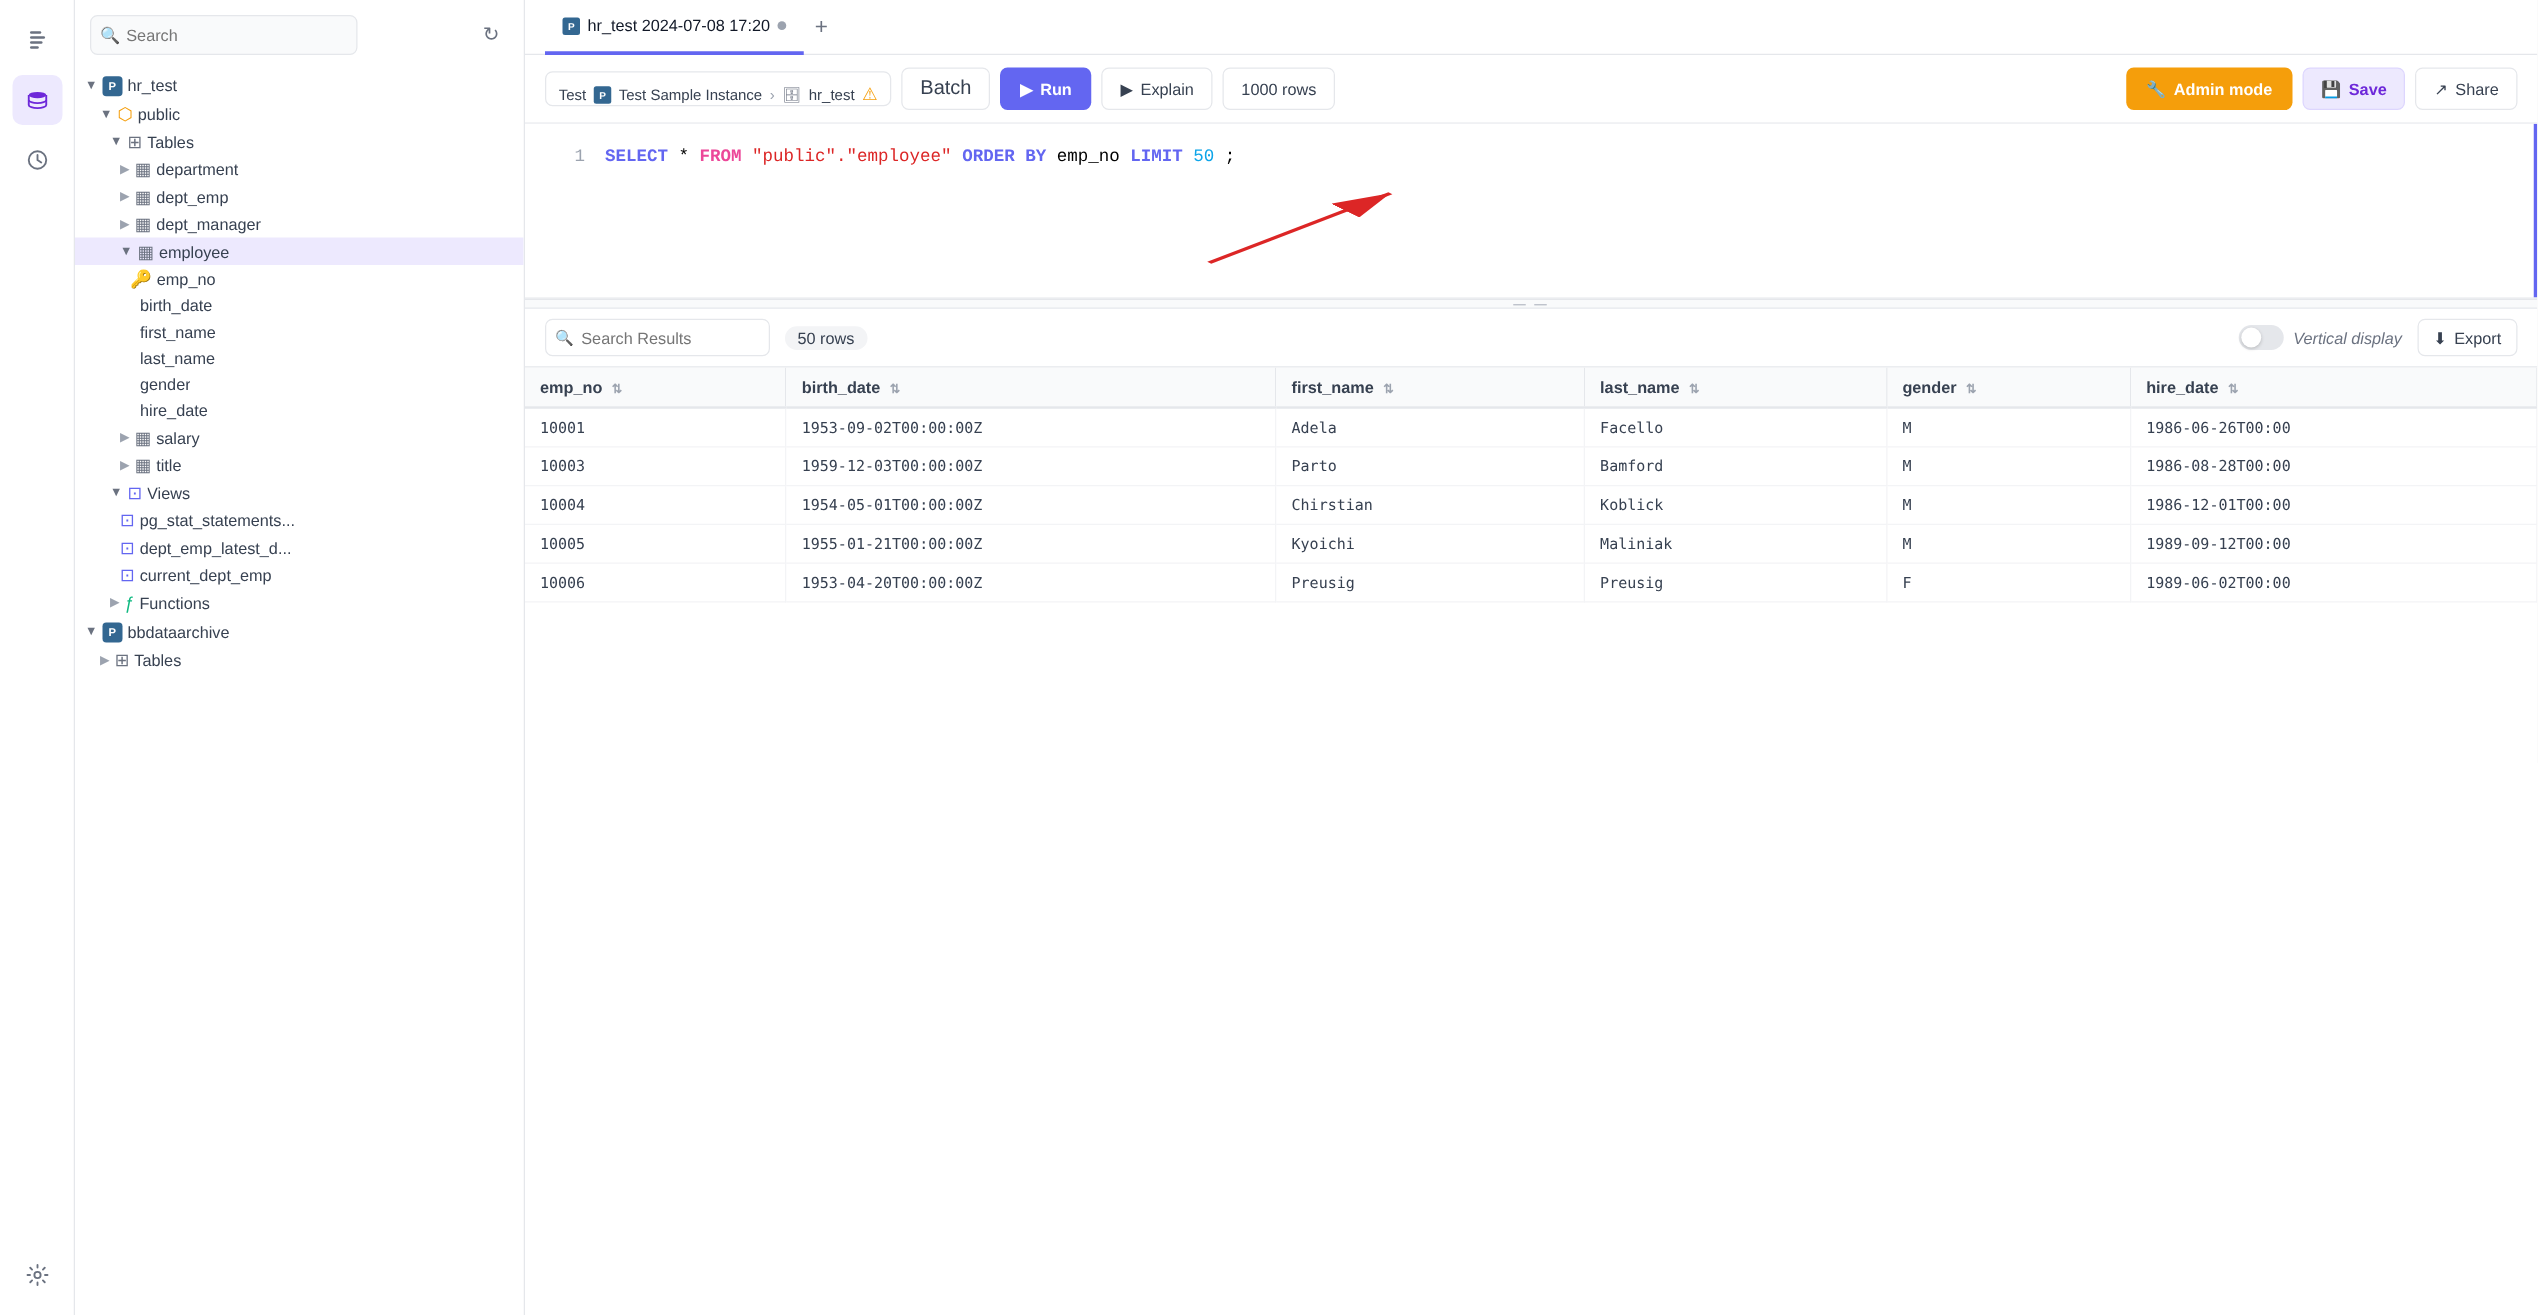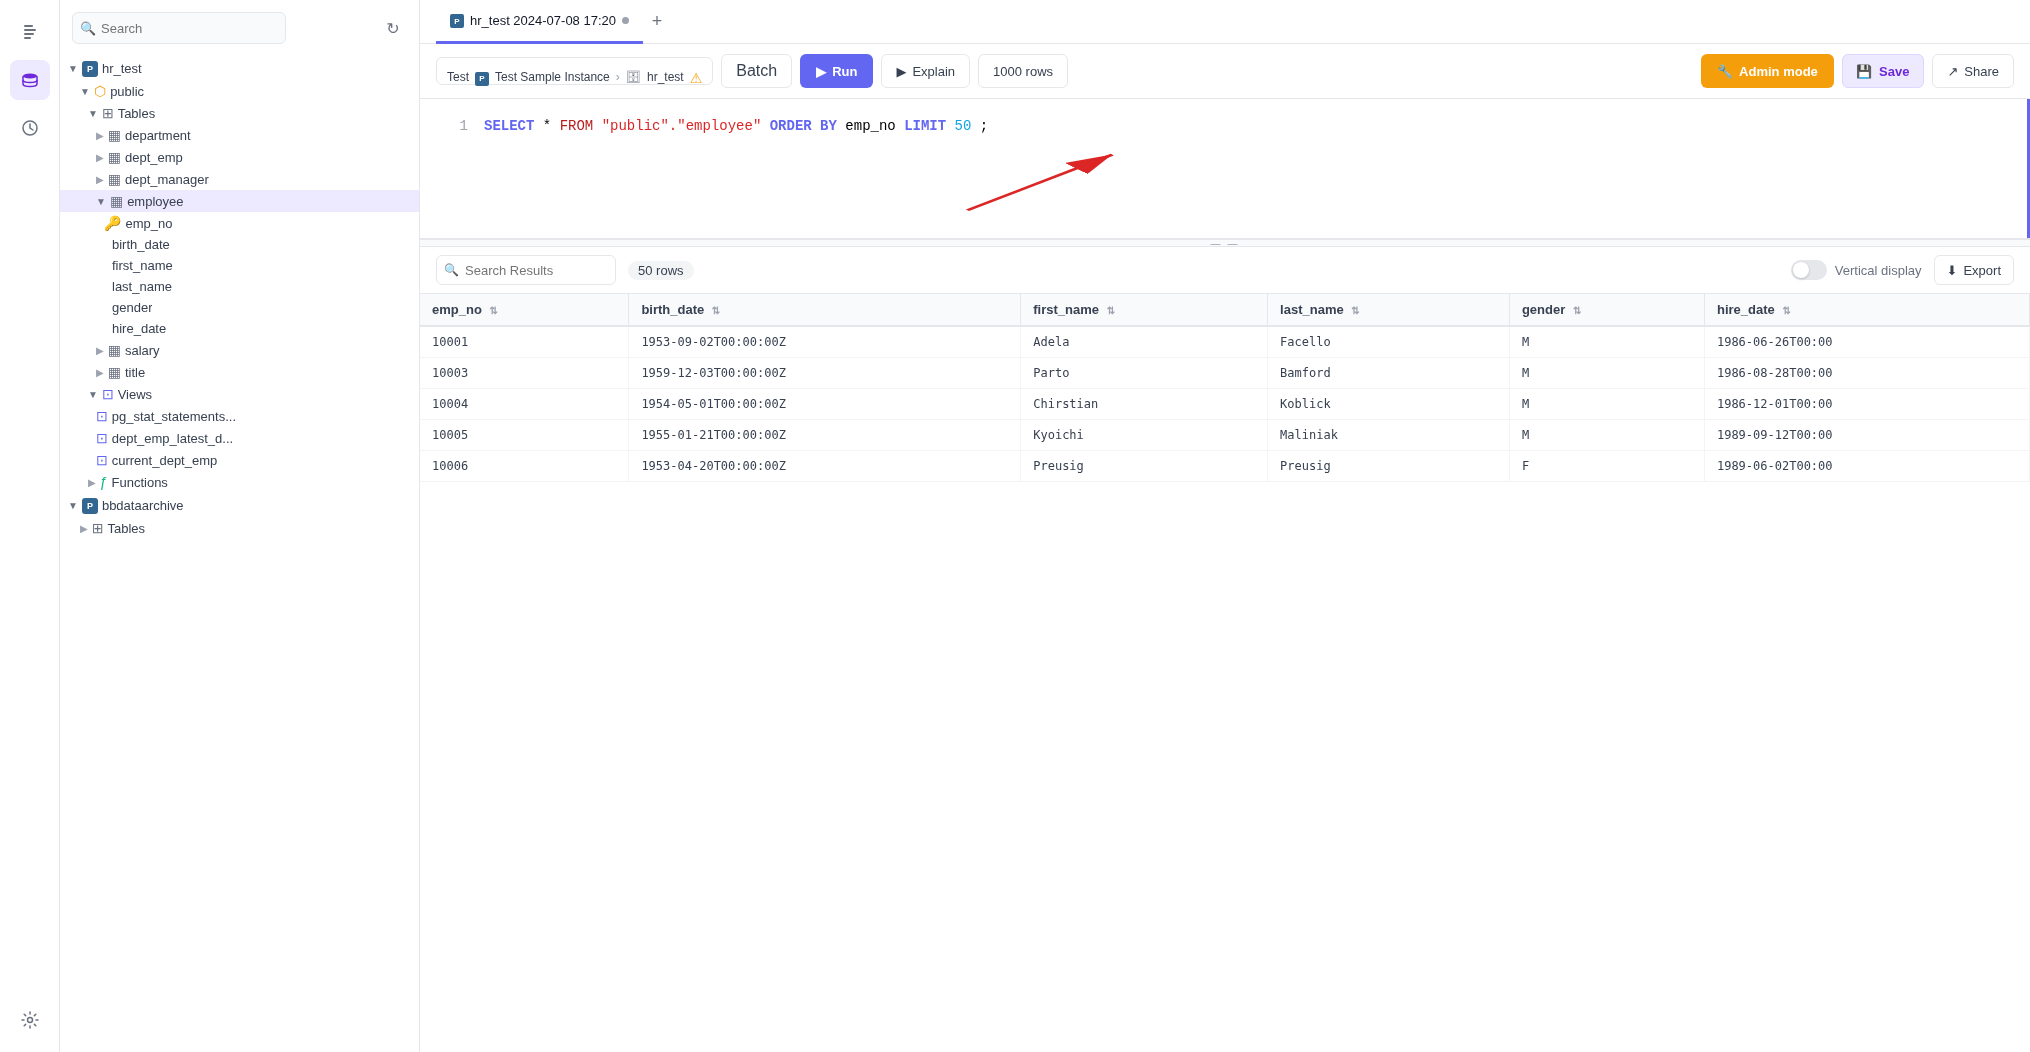--- a/index.html
+++ b/index.html
@@ -146,23 +146,23 @@
     
     .toolbar {
       display: flex;
       align-items: center;
       padding: 10px 16px;
       gap: 8px;
       border-bottom: 1px solid #e5e7eb;
     }
     .conn-badge {
       display: flex;
-      align-items: flex-start;
+      align-items: flex-end;
       gap: 6px;
-      padding: 12px 10px;
+      padding: 1px 10px;
       border: 1px solid #e5e7eb;
       border-radius: 6px;
       font-size: 12px;
       color: #374151;
       cursor: pointer;
       height: 28px;
     }
     .conn-arrow { color: #9ca3af; }
     .warning-icon { color: #f59e0b; font-size: 14px; }
 
@@ -229,21 +229,21 @@
       border-bottom: 1px solid #e5e7eb;
       position: relative;
       overflow: hidden;
     }
     .code-line {
       display: flex;
       gap: 16px;
     }
     .line-num { color: #9ca3af; min-width: 24px; text-align: right; }
     .kw-select { color: #6366f1; font-weight: 600; }
-    .kw-from { color: #b91c1c; font-weight: 400; }
+    .kw-from { color: #ec4899; font-weight: 700; }
     .kw-order { color: #6366f1; font-weight: 600; }
     .kw-limit { color: #6366f1; font-weight: 600; }
     .num-val { color: #0ea5e9; }
 
     
     .resize-handle {
       height: 8px;
       background: #f9fafb;
       border-top: 1px solid #e5e7eb;
       border-bottom: 1px solid #e5e7eb;
@@ -290,21 +290,21 @@
     .row-count-badge {
       font-size: 13px;
       color: #374151;
       padding: 2px 10px;
       background: #f3f4f6;
       border-radius: 10px;
     }
     .vertical-display-wrap {
       display: flex; align-items: center; gap: 8px;
       margin-left: auto;
-      color: #6b7280; font-size: 13px;
+      color: #6b7280; font-size: 13px; font-style: italic;
     }
     .toggle-switch {
       width: 36px; height: 20px;
       background: #e5e7eb; border-radius: 10px;
       position: relative; cursor: pointer;
     }
     .toggle-knob {
       width: 16px; height: 16px;
       background: #fff;
       border-radius: 50%;

